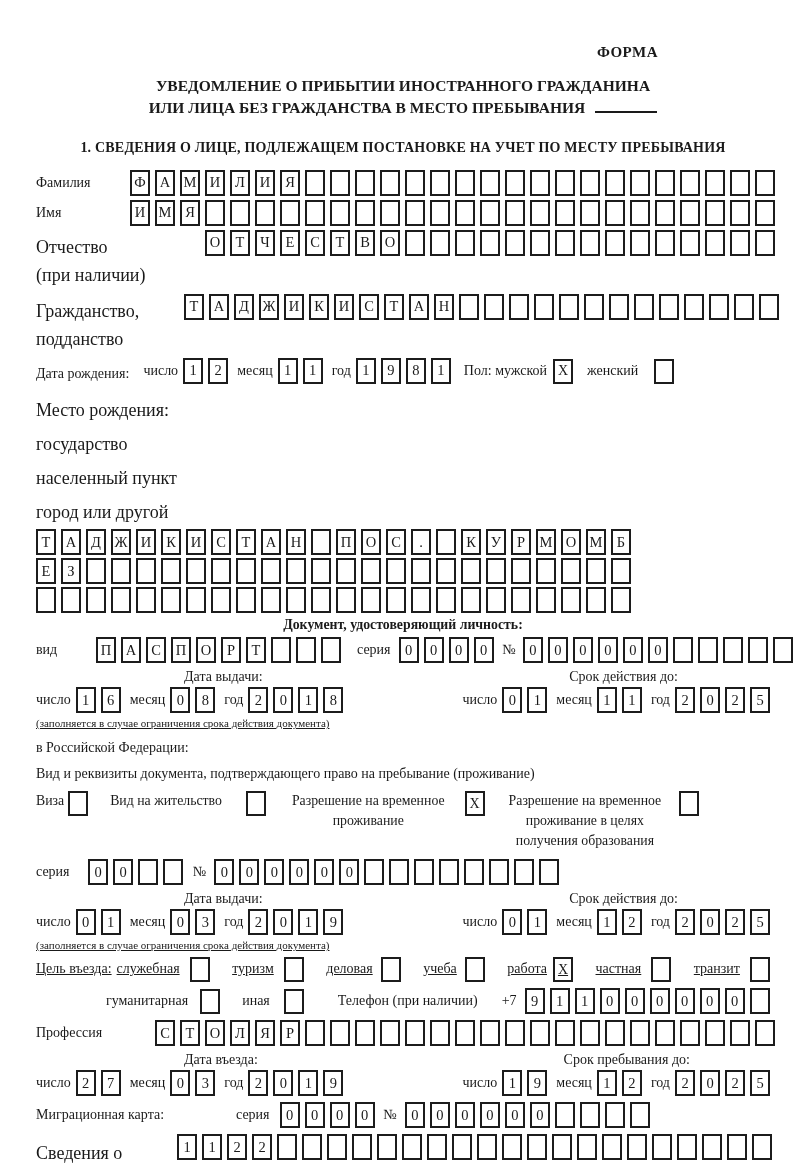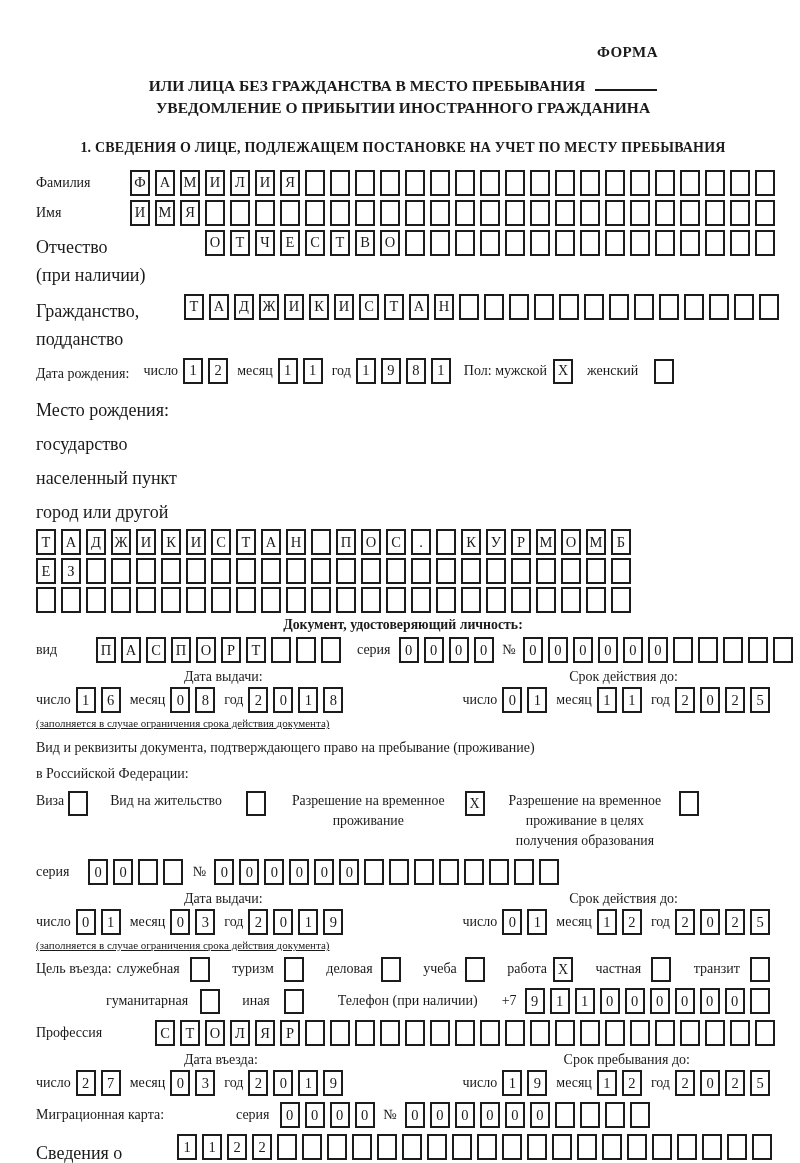--- a/index.html
+++ b/index.html
@@ -46,24 +46,24 @@
   .inrow{display:flex;align-items:center;}
 </style>
 </head>
 <body>
 
 <div class="page">
 
   <div class="forma">ФОРМА</div>
 
   <div class="title">
+    <div>УВЕДОМЛЕНИЕ О ПРИБЫТИИ ИНОСТРАННОГО ГРАЖДАНИНА</div>
     <div>
       <span>ИЛИ ЛИЦА БЕЗ ГРАЖДАНСТВА В МЕСТО ПРЕБЫВАНИЯ</span><span class="title-underline"></span>
     </div>
-    <div>УВЕДОМЛЕНИЕ О ПРИБЫТИИ ИНОСТРАННОГО ГРАЖДАНИНА</div>
   </div>
 
   <div class="sect">1. СВЕДЕНИЯ О ЛИЦЕ, ПОДЛЕЖАЩЕМ ПОСТАНОВКЕ НА УЧЕТ ПО МЕСТУ ПРЕБЫВАНИЯ</div>
 
   <div class="row">
     <span class="lbl w94">Фамилия</span>
     <span class="boxes">
         <span class="box">Ф</span>
         <span class="box">А</span>
         <span class="box">М</span>
@@ -386,22 +386,22 @@
       <span class="boxes" style="margin-right:0;">
           <span class="box">2</span>
           <span class="box">0</span>
           <span class="box">2</span>
           <span class="box">5</span>
         </span>
     </span>
   </div>
   <div class="notesm">(заполняется в случае ограничения срока действия документа)</div>
 
+  <div class="plain">в Российской Федерации:</div>
   <div class="plain">Вид и реквизиты документа, подтверждающего право на пребывание (проживание)</div>
-  <div class="plain">в Российской Федерации:</div>
 
   <div class="ckline">
     <span class="ckcap">Виза</span>
     <span class="cbx" style="margin-left:4px;"></span>
     <span class="ckcap" style="margin-left:22px;">Вид на жительство</span>
     <span class="cbx" style="margin-left:24px;"></span>
     <span class="ckcap" style="margin-left:26px;">
       <span style="display:block">Разрешение на временное</span>
       <span style="display:block">проживание</span>
     </span>
@@ -480,21 +480,21 @@
       <span class="boxes" style="margin-right:0;">
           <span class="box">2</span>
           <span class="box">0</span>
           <span class="box">2</span>
           <span class="box">5</span>
         </span>
     </span>
   </div>
   <div class="notesm">(заполняется в случае ограничения срока действия документа)</div>
 
-  <div class="row" style="align-items:center;justify-content:space-between;margin-top:2px;">
+  <div class="row" style="align-items:center;justify-content:space-between;margin-top:2px;text-decoration:underline;">
     <span class="inrow">
         <span class="lbl" style="padding-top:0">Цель въезда:</span>
       <span class="lbl" style="padding-top:0;margin-left:5px;">служебная</span>
       <span class="cbx" style="margin-left:10px;"></span>
       </span>
     <span class="inrow">
         <span class="lbl" style="padding-top:0">туризм</span>
       <span class="cbx" style="margin-left:10px;"></span>
       </span>
     <span class="inrow">

